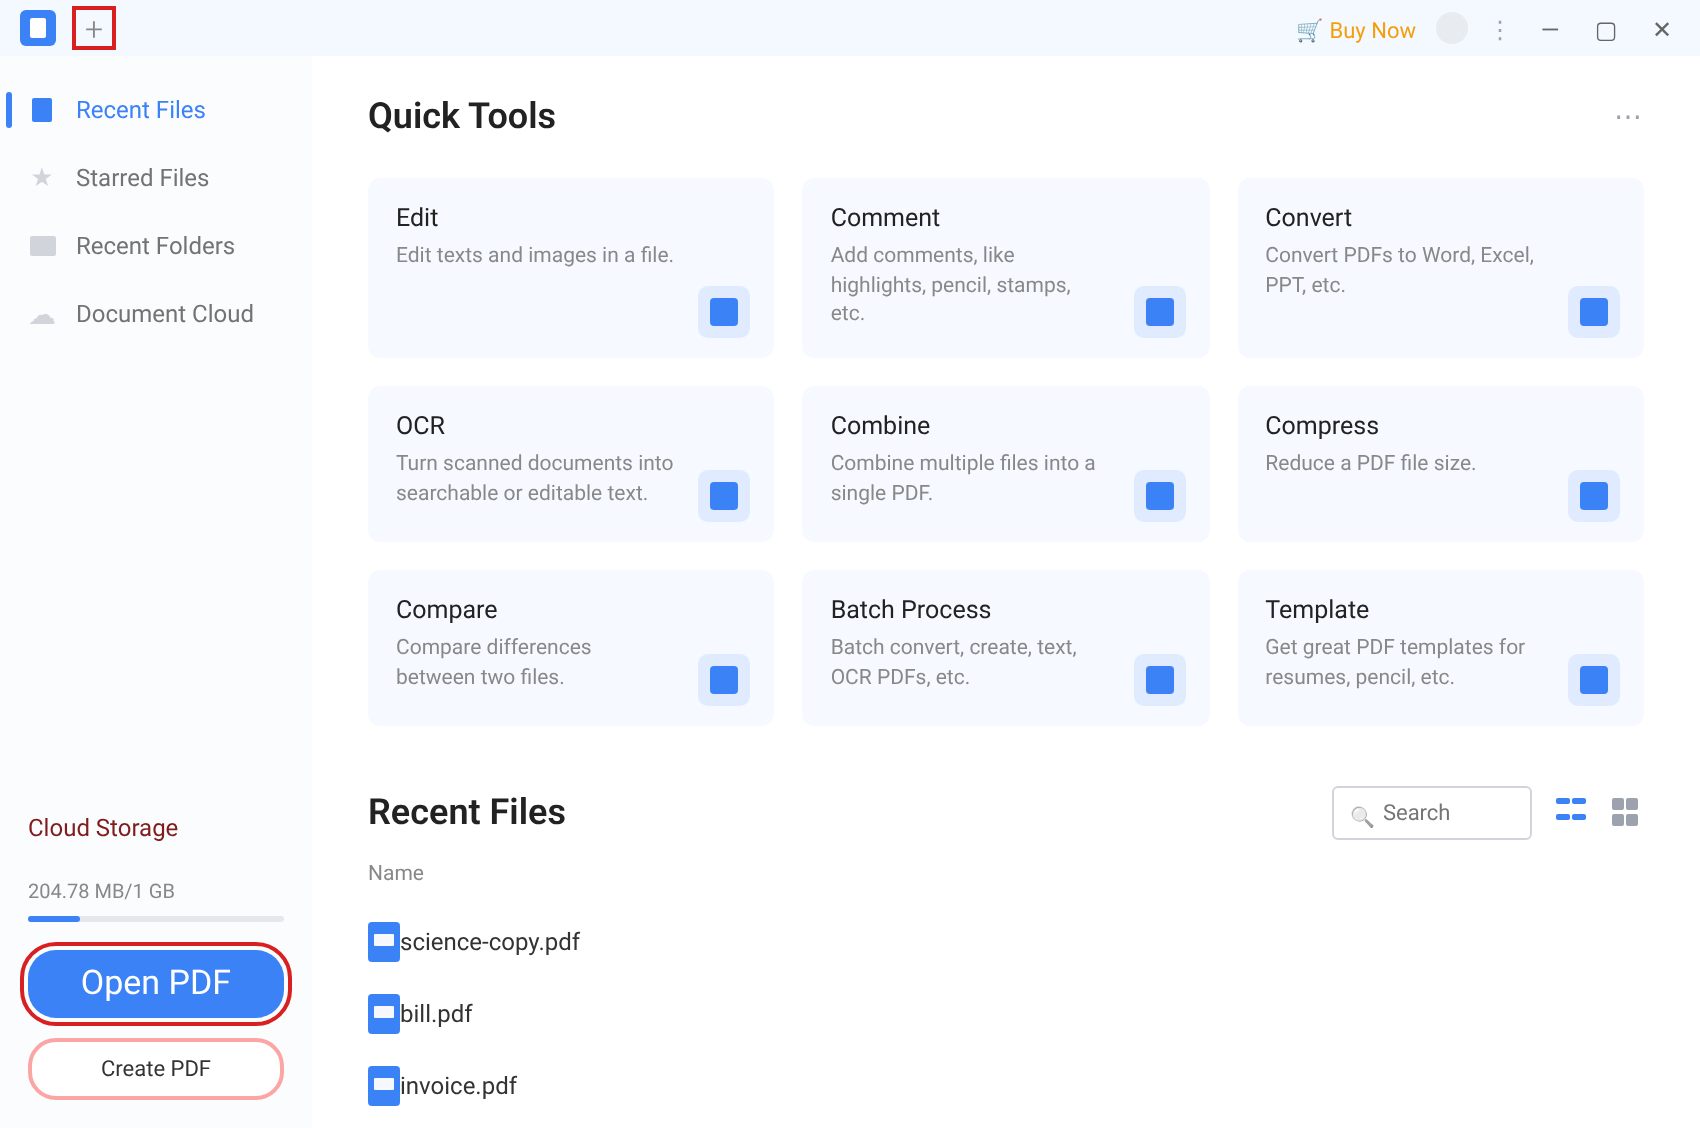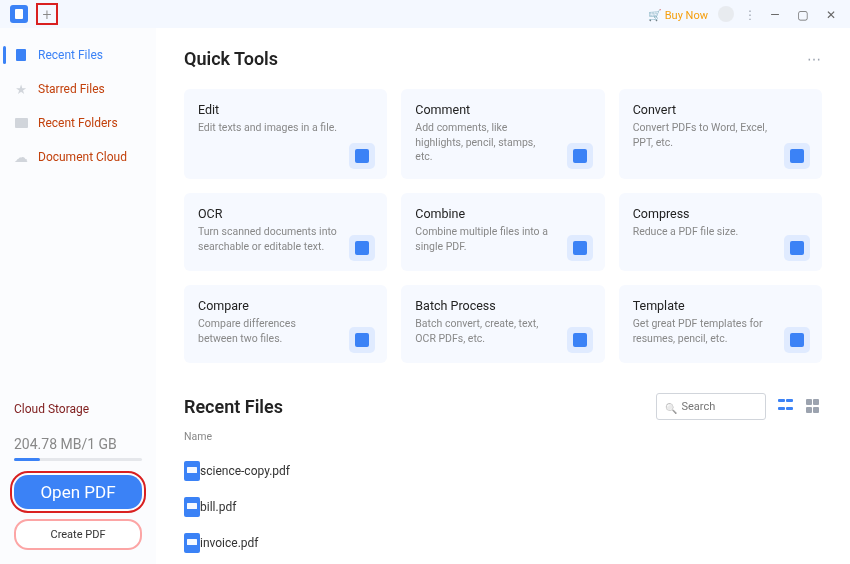--- a/index.html
+++ b/index.html
@@ -13,53 +13,53 @@
     .titlebar-right { display: flex; align-items: flex-end; gap: 10px; }
     .buy-now { color: #f59e0b; font-size: 11px; display: flex; align-items: center; gap: 3px; }
     .cart-icon::before { content: "🛒"; font-size: 11px; }
     .globe { width: 16px; height: 16px; background: #e5e7eb; border-radius: 50%; opacity: 0.8; }
     .vdots { color: #9ca3af; font-size: 12px; }
     .win-btn { width: 18px; color: #666; font-size: 12px; text-align: center; }
     
     .main { display: flex; height: 536px; }
     
     .sidebar { width: 156px; background: #fbfcfe; display: flex; flex-direction: column; padding-top: 10px; }
-    .sidebar-item { display: flex; align-items: center; padding: 10px 14px; font-size: 12px; color: #c2410c; gap: 10px; cursor: pointer; }
+    .sidebar-item { display: flex; align-items: center; padding: 10px 14px; font-size: 12px; color: #737373; gap: 10px; cursor: pointer; }
     .sidebar-item.active { color: #3b82f6; position: relative; }
     .sidebar-item.active::before { content: ""; position: absolute; left: 3px; top: 8px; bottom: 8px; width: 3px; background: #3b82f6; border-radius: 2px; }
     .sidebar-ic { width: 14px; height: 14px; display: inline-flex; align-items: center; justify-content: center; }
     .ic-file { width: 10px; height: 12px; background: #3b82f6; border-radius: 1px; }
     .ic-star::before { content: "★"; color: #d1d5db; font-size: 13px; }
     .ic-folder { width: 13px; height: 10px; background: #d1d5db; border-radius: 1px; }
     .ic-cloud::before { content: "☁"; color: #d1d5db; font-size: 14px; }
     
     .cloud-storage { margin-top: auto; padding: 0 14px 14px; }
     .cloud-title { font-size: 12px; color: #7f1d1d; margin-bottom: 20px; }
-    .cloud-usage { font-size: 14px; color: #888; margin-bottom: 6px; }
+    .cloud-usage { font-size: 10px; color: #888; margin-bottom: 6px; }
     .cloud-bar { width: 100%; height: 3px; background: #e5e7eb; border-radius: 2px; margin-bottom: 14px; }
     .cloud-bar-fill { width: 20%; height: 100%; background: #3b82f6; border-radius: 2px; }
     .btn-open { width: 100%; padding: 7px; background: #3b82f6; color: #fff; border: none; border-radius: 14px; font-size: 17px; margin-bottom: 10px; cursor: pointer; outline: 2px solid #d92020; outline-offset: 2px; }
     .btn-create { width: 100%; padding: 7px; background: #fff; color: #333; border: 2px solid #fca5a5; border-radius: 14px; font-size: 11px; cursor: pointer; }
     
     .content { flex: 1; padding: 20px 28px 0 28px; overflow-y: auto; position: relative; }
     
     .section-head { display: flex; justify-content: space-between; align-items: center; margin-bottom: 20px; }
     .section-title { font-size: 18px; font-weight: 600; color: #222; }
     .hdots { color: #9ca3af; font-size: 14px; letter-spacing: 1px; }
     
     .tools-grid { display: grid; grid-template-columns: repeat(3, 1fr); gap: 14px; margin-bottom: 30px; }
     .tool-card { background: #f6f9ff; border-radius: 6px; padding: 13px 14px 14px; position: relative; min-height: 78px; }
     .tool-title { font-size: 12.5px; font-weight: 400; color: #222; margin-bottom: 4px; }
     .tool-desc { font-size: 10.5px; color: #888; line-height: 1.4; padding-right: 36px; }
     .tool-ic { position: absolute; bottom: 10px; right: 12px; width: 26px; height: 26px; background: #e0ebff; border-radius: 5px; display: flex; align-items: center; justify-content: center; }
     .tool-ic-inner { width: 14px; height: 14px; background: #3b82f6; border-radius: 2px; }
     
     .recent-head { display: flex; justify-content: space-between; align-items: center; margin-bottom: 10px; }
     .recent-ctrls { display: flex; align-items: center; gap: 12px; }
-    .search-box { display: flex; align-items: center; border: 1px solid #d1d5db; border-radius: 3px; padding: 3px 8px; width: 110px; }
+    .search-box { display: flex; align-items: center; border: 1px solid #d1d5db; border-radius: 3px; padding: 3px 8px; width: 100px; }
     .search-box input { border: none; outline: none; font-size: 11px; width: 100%; color: #888; background: transparent; }
     .search-ic::before { content: "🔍"; font-size: 10px; filter: grayscale(1) opacity(0.6); margin-right: 4px; }
     .view-btn { width: 16px; height: 16px; display: flex; flex-wrap: wrap; gap: 1px; }
     .view-btn span { background: #9ca3af; border-radius: 1px; }
     .vb-list span { width: 7px; height: 3px; }
     .vb-list.active span { background: #3b82f6; }
     .vb-grid span { width: 6px; height: 6px; }
     
     .col-head { font-size: 10.5px; color: #888; margin-bottom: 10px; }
     .file-row { display: flex; align-items: center; gap: 0; padding: 8px 0; font-size: 12px; color: #333; }

